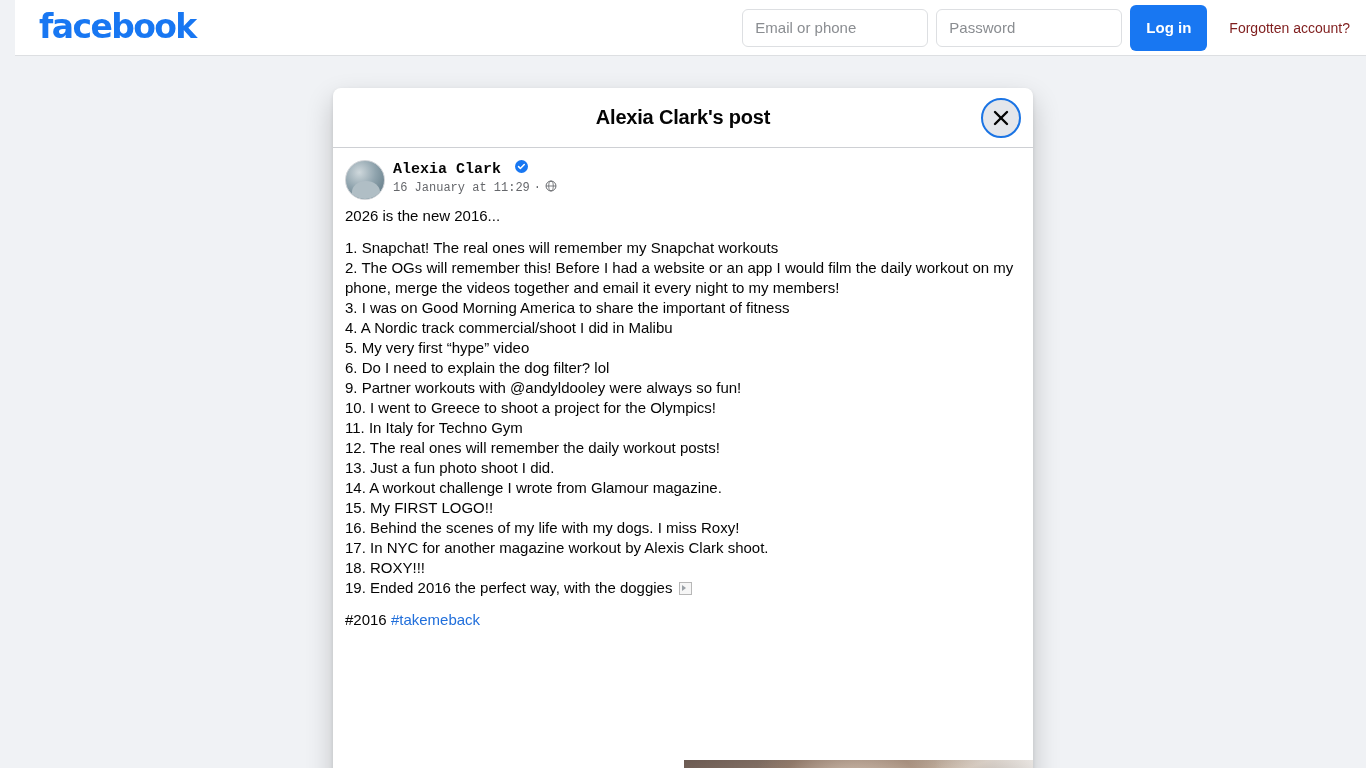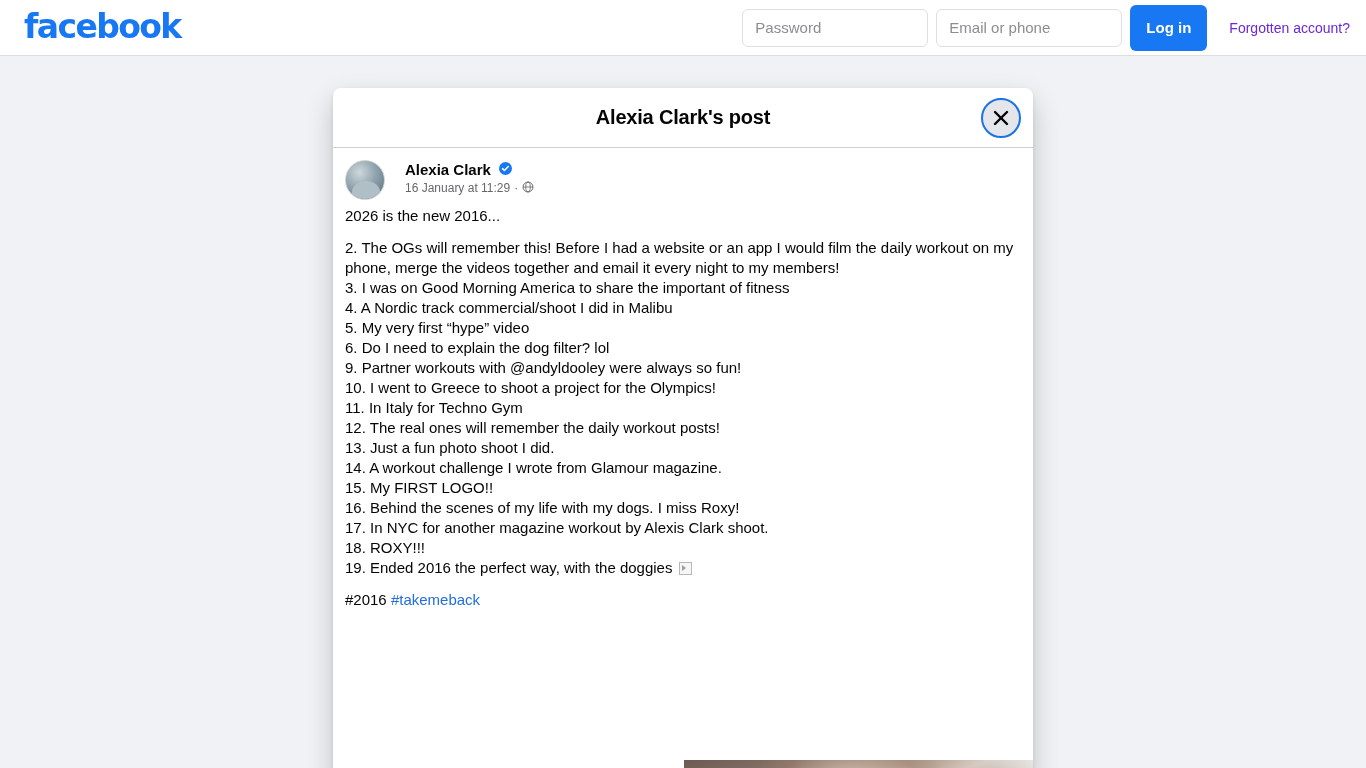--- a/index.html
+++ b/index.html
@@ -12,20 +12,21 @@
   }
   
   .topbar {
     height: 56px;
     background: #ffffff;
     border-bottom: 1px solid #dddfe2;
     display: flex;
     align-items: center;
     padding: 0 16px 0 24px;
     position: relative;
+    margin-left: 15px;
   }
   .brand {
     font-family: "DejaVu Sans", sans-serif;
     font-size: 33px;
     font-weight: bold;
     letter-spacing: -1.6px;
     color: #1877f2;
     line-height: 1;
     margin-top: -2px;
   }
@@ -53,21 +54,21 @@
     color: #fff;
     border: none;
     border-radius: 6px;
     font-size: 15px;
     font-weight: bold;
     padding: 0 16px;
     cursor: pointer;
     font-family: "Liberation Sans", sans-serif;
   }
   .forgot-link {
-    color: #6d28d9;
+    color: #7f1d1d;
     font-size: 14px;
     margin-left: 14px;
     text-decoration: none;
     cursor: pointer;
     white-space: nowrap;
   }
   
   .stage {
     position: relative;
     height: 556px;
@@ -111,22 +112,23 @@
     cursor: pointer;
   }
   .close-btn svg { display: block; }
   .dialog-body {
     padding: 12px 12px 0 12px;
     height: 640px;
     overflow: hidden;
   }
   .post-head {
     display: flex;
-    gap: 20px;
+    gap: 8px;
     padding: 0 0 6px 0;
+    font-family: Liberation Mono, monospace;
   }
   .avatar {
     width: 40px; height: 40px;
     border-radius: 50%;
     background: radial-gradient(circle at 35% 30%, #cfd8dc 0%, #90a4ae 45%, #546e7a 100%);
     border: 1px solid #d0d3d7;
     flex: 0 0 auto;
     overflow: hidden;
     position: relative;
   }
@@ -227,22 +229,22 @@
     width: 28%; height: 100%;
     background: linear-gradient(90deg, rgba(255,255,255,0) 0%, rgba(230,230,230,.55) 60%, rgba(255,255,255,.75) 100%);
   }
 </style>
 </head>
 <body>
 
 <div class="topbar">
   <div class="brand">facebook</div>
   <div class="login-form">
+    <input type="text" placeholder="Email or phone" style="">
     <input type="password" placeholder="Password" style="">
-    <input type="text" placeholder="Email or phone" style="">
     <button class="login-btn">Log in</button>
     <a class="forgot-link">Forgotten account?</a>
   </div>
 </div>
 
 <div class="stage">
 
   <div class="dialog">
 
     <div class="dialog-header">
@@ -279,20 +281,21 @@
                 <line x1="1.4" y1="8" x2="14.6" y2="8" stroke="#65676b" stroke-width="1.1"></line>
               </svg>
             </span>
           </div>
         </div>
       </div>
 
       <div class="post-text">
         <p>2026 is the new 2016...</p>
         <div class="lines">
+            <div>1. Snapchat! The real ones will remember my Snapchat workouts</div>
             <div>2. The OGs will remember this! Before I had a website or an app I would film the daily workout on my phone, merge the videos together and email it every night to my members!</div>
             <div>3. I was on Good Morning America to share the important of fitness</div>
             <div>4. A Nordic track commercial/shoot I did in Malibu</div>
             <div>5. My very first “hype” video</div>
             <div>6. Do I need to explain the dog filter? lol</div>
             <div>9. Partner workouts with @andyldooley were always so fun!</div>
             <div>10. I went to Greece to shoot a project for the Olympics!</div>
             <div>11. In Italy for Techno Gym</div>
             <div>12. The real ones will remember the daily workout posts!</div>
             <div>13. Just a fun photo shoot I did.</div>

